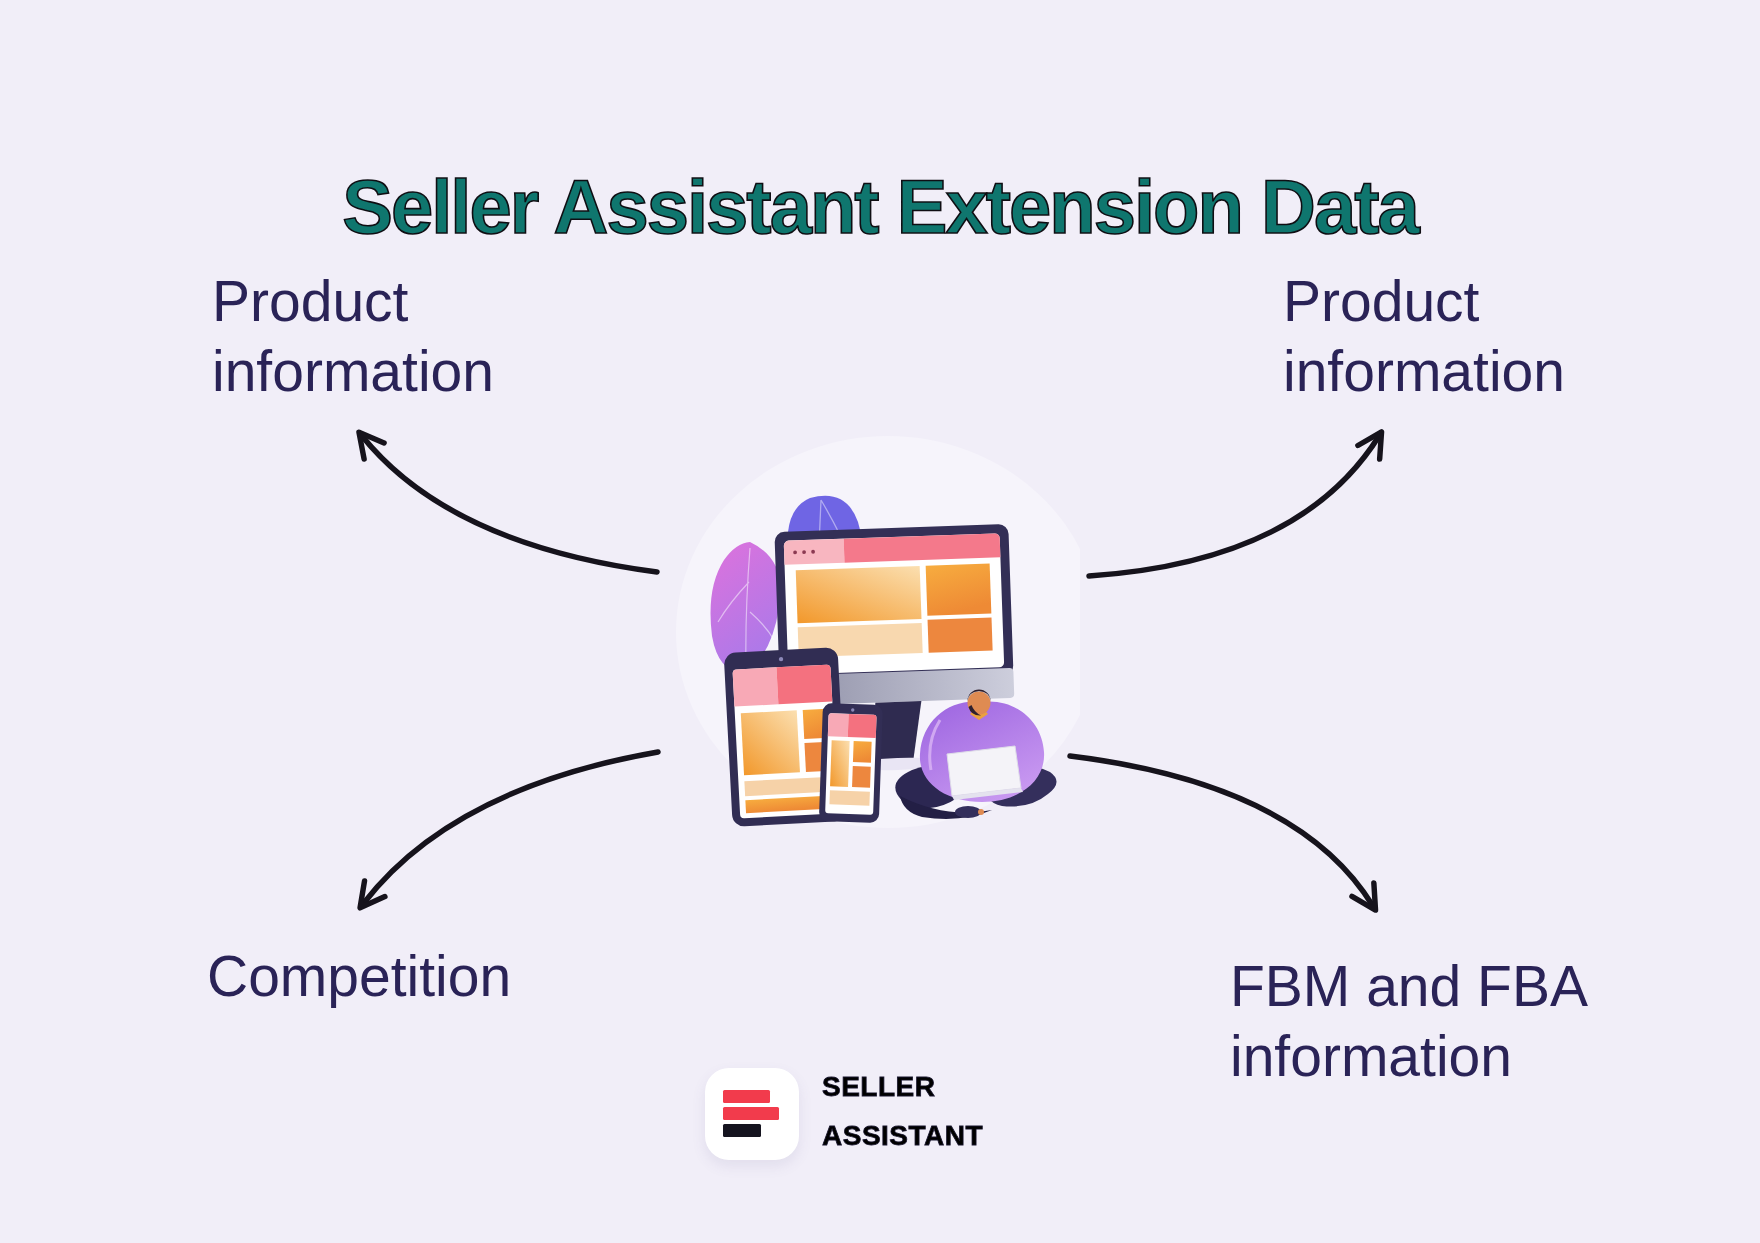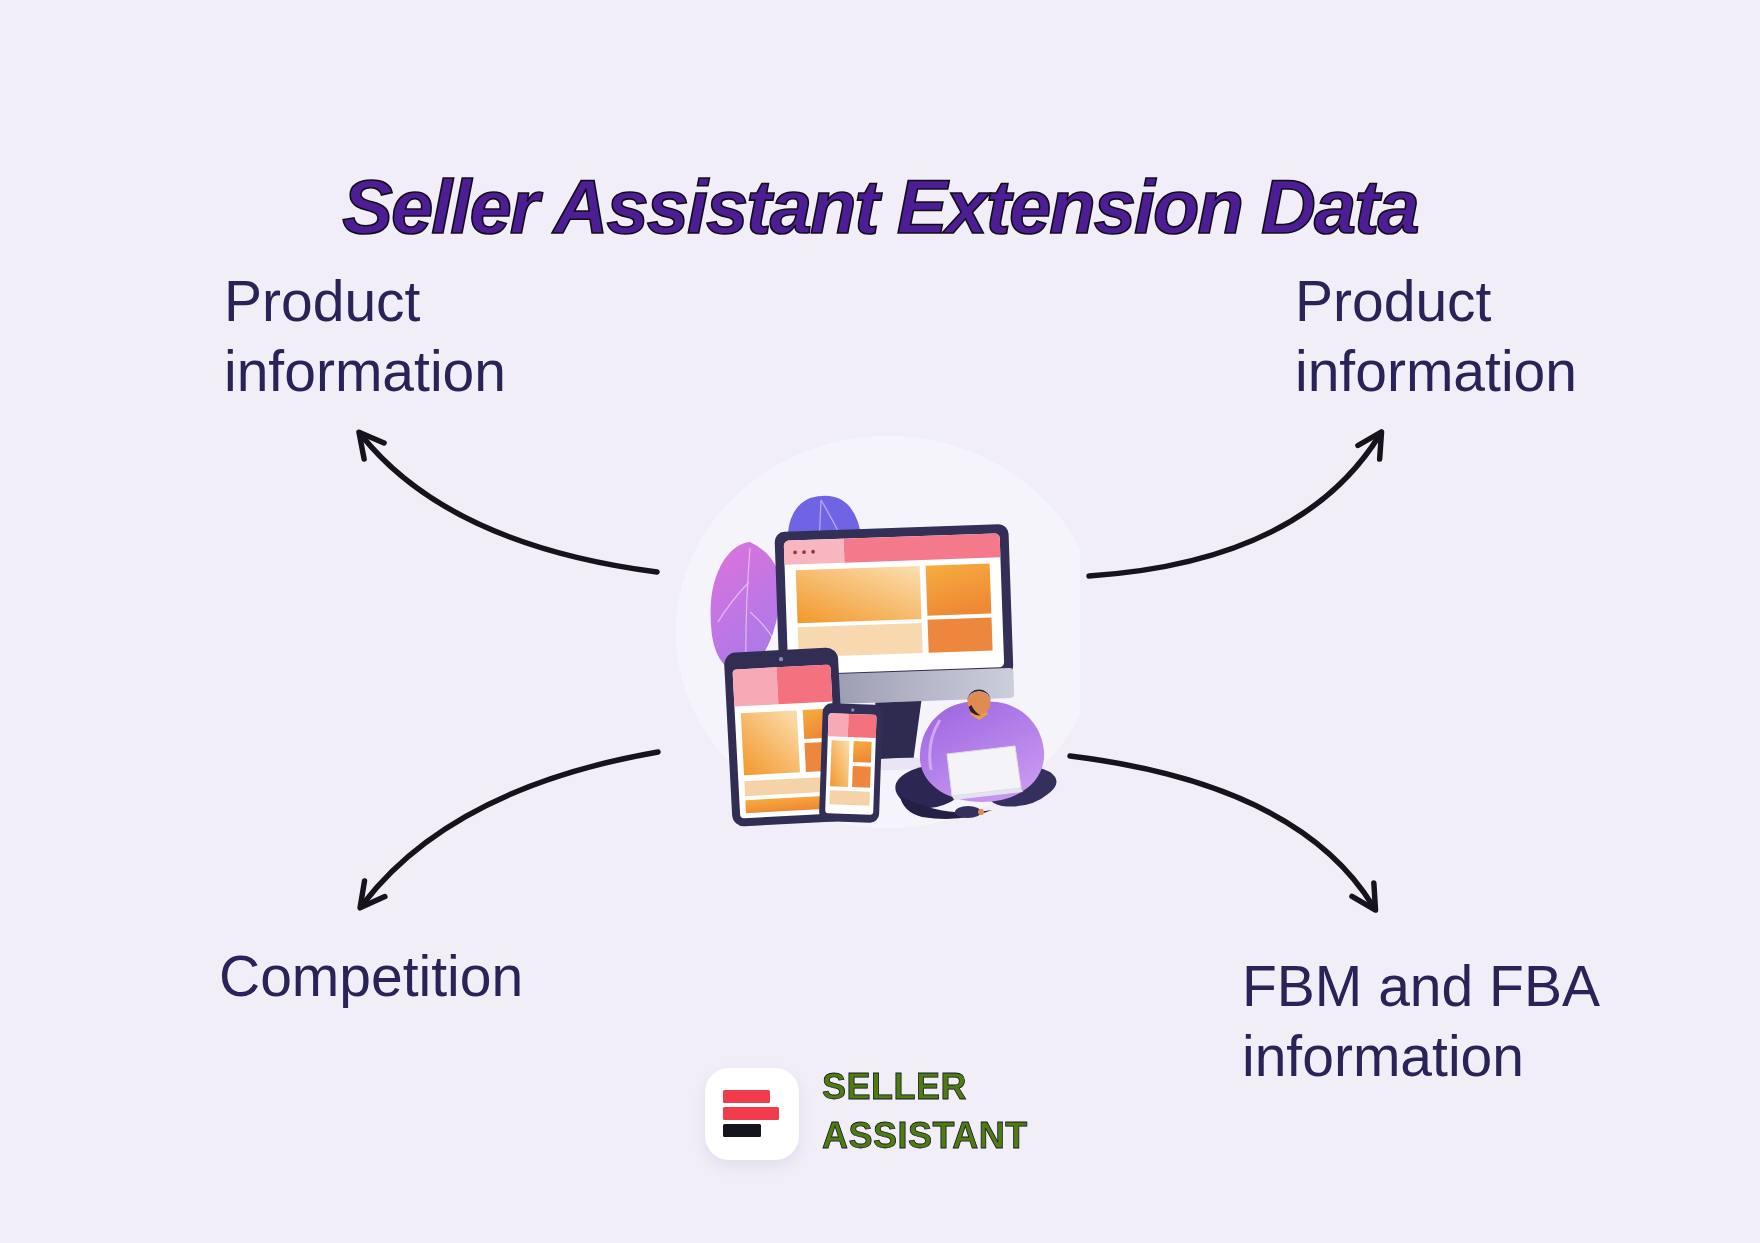--- a/index.html
+++ b/index.html
@@ -7,29 +7,28 @@
     width:1760px;height:1243px;overflow:hidden;
     background:#F1EEF8;
     font-family:"Liberation Sans", sans-serif;
   }
   .canvas{position:relative;width:1760px;height:1243px;background:#F1EEF8;}
 
   .title{
     position:absolute;left:0;right:0;top:112px;
     text-align:center;
     font-size:76px;font-weight:bold;letter-spacing:-2px;
-    color:#4c1d95;-webkit-text-stroke:1.6px #0F0E13;
+    color:#0f766e;-webkit-text-stroke:1.6px #0F0E13;
     white-space:nowrap;
-    font-style:italic;
   }
 
   .label{
     position:absolute;
     font-size:57px;line-height:70px;font-weight:400;
-    color:#2A2357;white-space:nowrap;margin-left:12px;
+    color:#2A2357;white-space:nowrap;
   }
   .label span{display:block;}
   .lbl-tl{left:212px;top:266px;}
   .lbl-tr{left:1283px;top:266px;}
   .lbl-bl{left:207px;top:941px;text-align:center;}
   .lbl-br{left:1230px;top:951px;}
 
   .arrows, .illus{position:absolute;pointer-events:none;}
   .arrows{left:0;top:0;}
   .illus{left:600px;top:420px;}
@@ -39,22 +38,22 @@
     position:absolute;left:0;top:0;width:94px;height:92px;
     background:#FFFFFF;border-radius:24px;
     box-shadow:0 6px 14px rgba(90,80,140,0.10);
   }
   .logo-bar{position:absolute;border-radius:1.5px;}
   .bar1{left:18px;top:22px;width:47px;height:13px;background:#F23B4C;}
   .bar2{left:18px;top:39px;width:56px;height:13px;background:#F23B4C;}
   .bar3{left:18px;top:56px;width:38px;height:13px;background:#15141F;}
   .logo-text{
     position:absolute;left:117px;top:-6px;
-    font-size:36px;line-height:49px;font-weight:bold;
-    letter-spacing:0.5px;color:#4d7c0f;-webkit-text-stroke:0.8px #16132B;
+    font-size:28px;line-height:49px;font-weight:bold;
+    letter-spacing:0.5px;color:#000000;-webkit-text-stroke:0.8px #16132B;
     white-space:nowrap;
   }
   .logo-text span{display:block;}
 </style>
 </head>
 <body>
 
 <div class="canvas">
 
   <h1 class="title">Seller Assistant Extension Data</h1>

